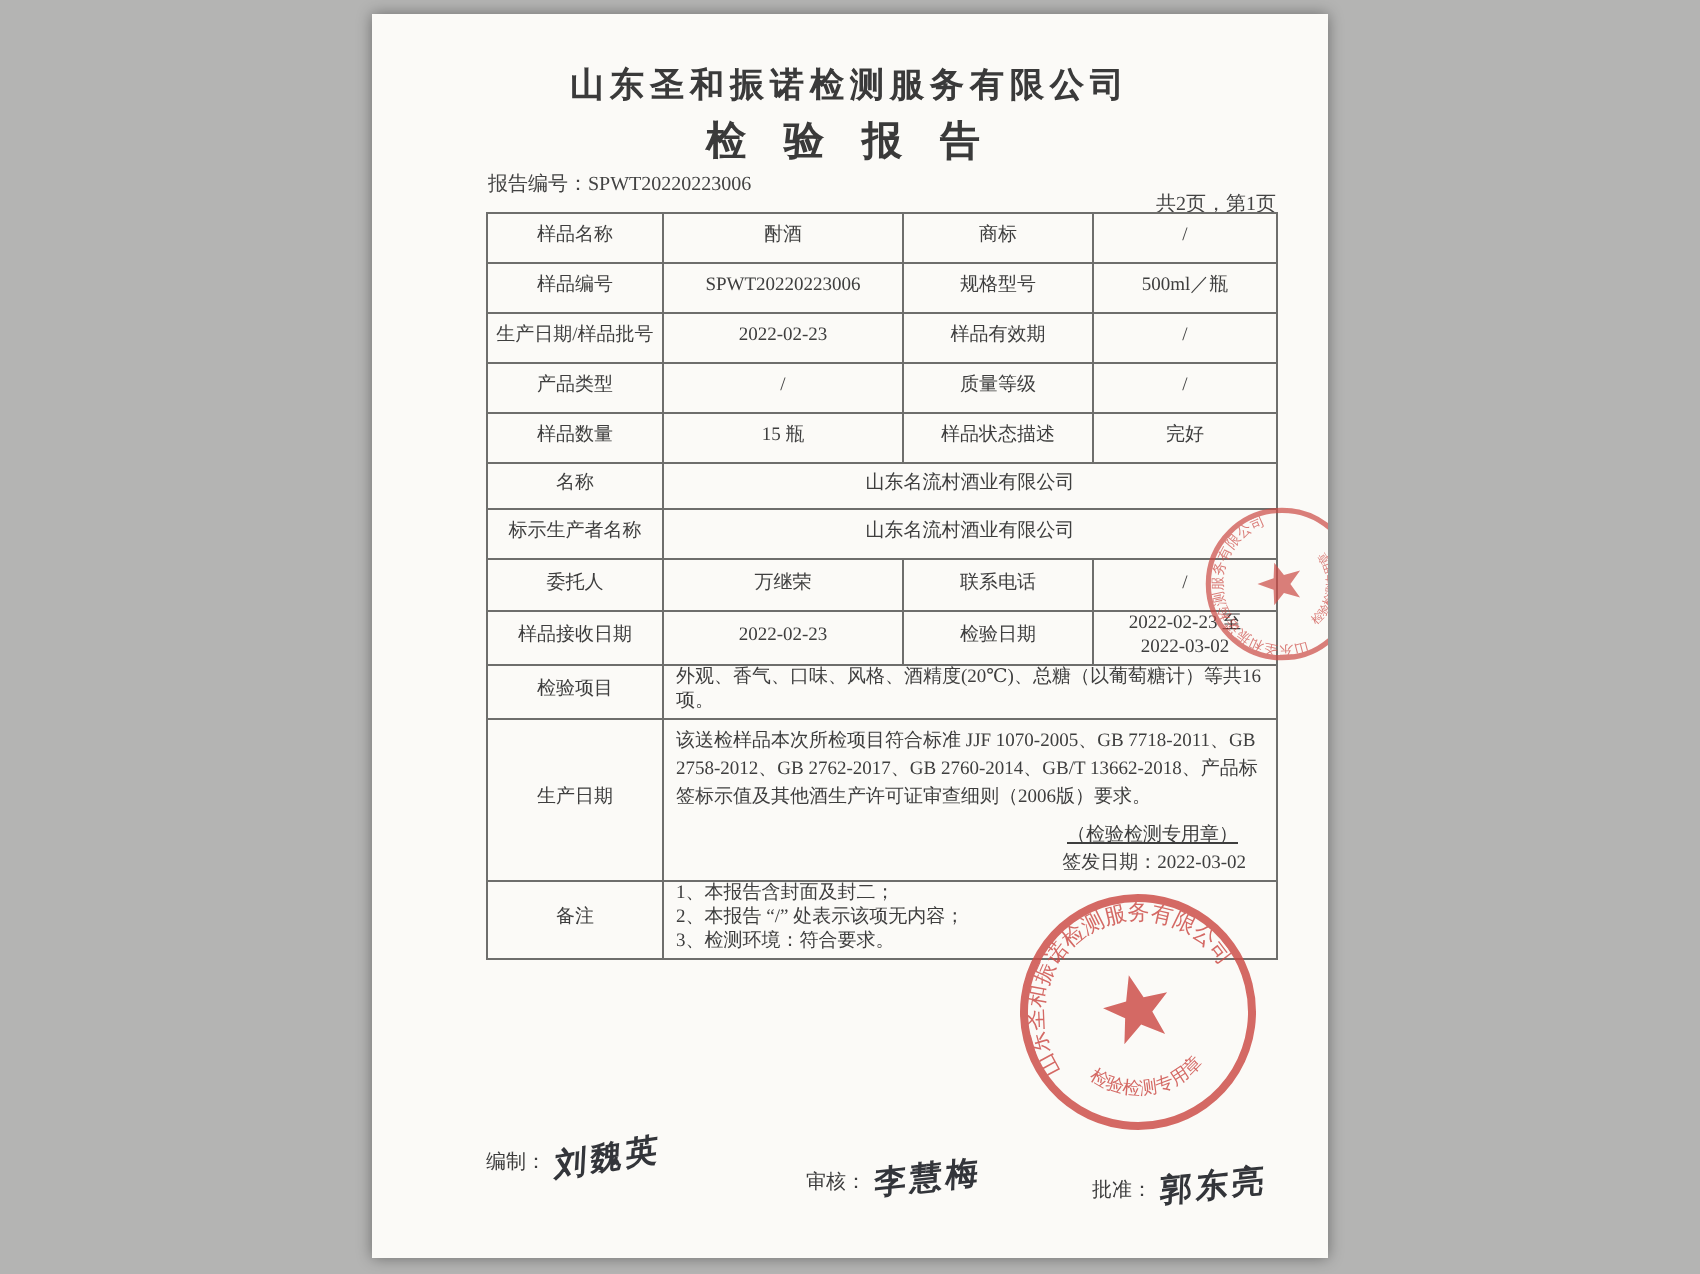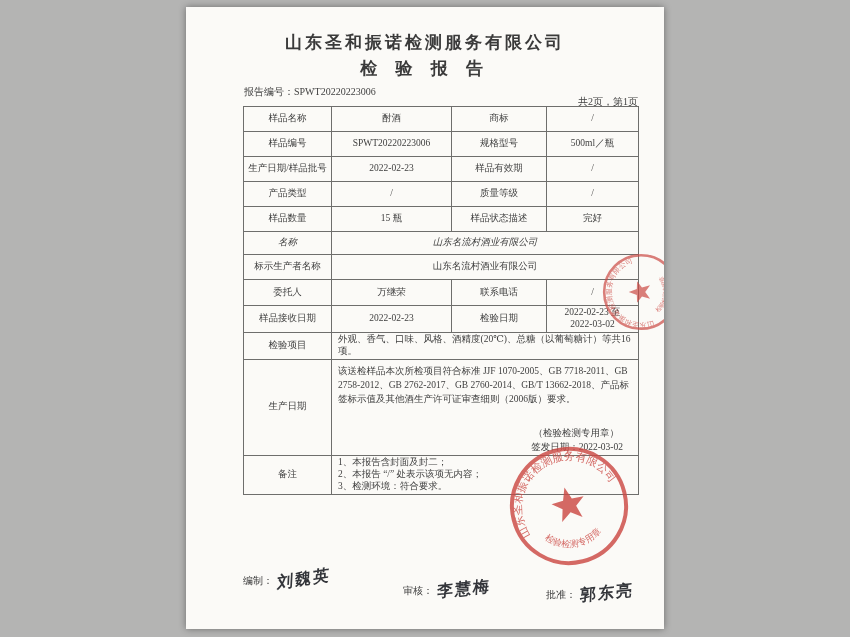--- a/index.html
+++ b/index.html
@@ -13,21 +13,21 @@
     position:absolute;left:186px;top:7px;width:478px;height:622px;
     background:#fbfaf7;overflow:hidden;
     box-shadow:0 0 7px rgba(0,0,0,.4);
   }
   .company-title{
     position:absolute;top:24px;left:0;width:100%;text-align:center;
     font-size:17px;font-weight:bold;letter-spacing:3px;color:#3a3a3a;
   }
   .report-title{
     position:absolute;top:50px;left:0;width:100%;text-align:center;
-    font-size:17px;font-weight:bold;letter-spacing:7px;color:#3a3a3a;
+    font-size:20px;font-weight:bold;letter-spacing:7px;color:#3a3a3a;
   }
   .report-no{
     position:absolute;top:78px;left:58px;font-size:10px;color:#424242;
   }
   .page-note{
     position:absolute;top:88px;left:57px;width:395px;text-align:right;
     font-size:10px;color:#424242;
   }
   table.report{
     position:absolute;left:57px;top:99px;width:395px;
@@ -36,29 +36,29 @@
   }
   table.report td{
     border:1px solid #6e6e6c;
     text-align:center;vertical-align:middle;
     padding:1px 3px;line-height:1.25;
     overflow:hidden;
   }
   table.report td.left{text-align:left;padding-left:6px;}
   table.report td.conclusion{vertical-align:top;padding-top:4px;}
   table.report .para{text-align:left;text-align-last:auto;line-height:1.5;}
-  table.report .seal-note{text-align:right;padding-right:16px;margin-top:22px;}
+  table.report .seal-note{text-align:right;padding-right:16px;margin-top:7px;text-decoration:underline;}
   table.report .issue-date{text-align:right;padding-right:12px;margin-top:2px;}
   
   table.report tr:nth-child(1){height:25px;}
   table.report tr:nth-child(2){height:25px;}
   table.report tr:nth-child(3){height:25px;}
   table.report tr:nth-child(4){height:25px;}
   table.report tr:nth-child(5){height:25px;}
-  table.report tr:nth-child(6){height:23px;font-style:italic;}
+  table.report tr:nth-child(6){height:23px;}
   table.report tr:nth-child(7){height:25px;}
   table.report tr:nth-child(8){height:26px;}
   table.report tr:nth-child(9){height:23px;}
   table.report tr:nth-child(10){height:24px;}
   table.report tr:nth-child(11){height:32px;}
   table.report tr:nth-child(12){height:29px;}
   table.report tr:nth-child(13){height:29px;}
   table.report tr:nth-child(14){height:83px;}
   table.report tr:nth-child(15){height:38px;}
   .signatures{position:absolute;left:57px;top:556px;width:400px;height:50px;font-size:10px;color:#3c3c3c;}

